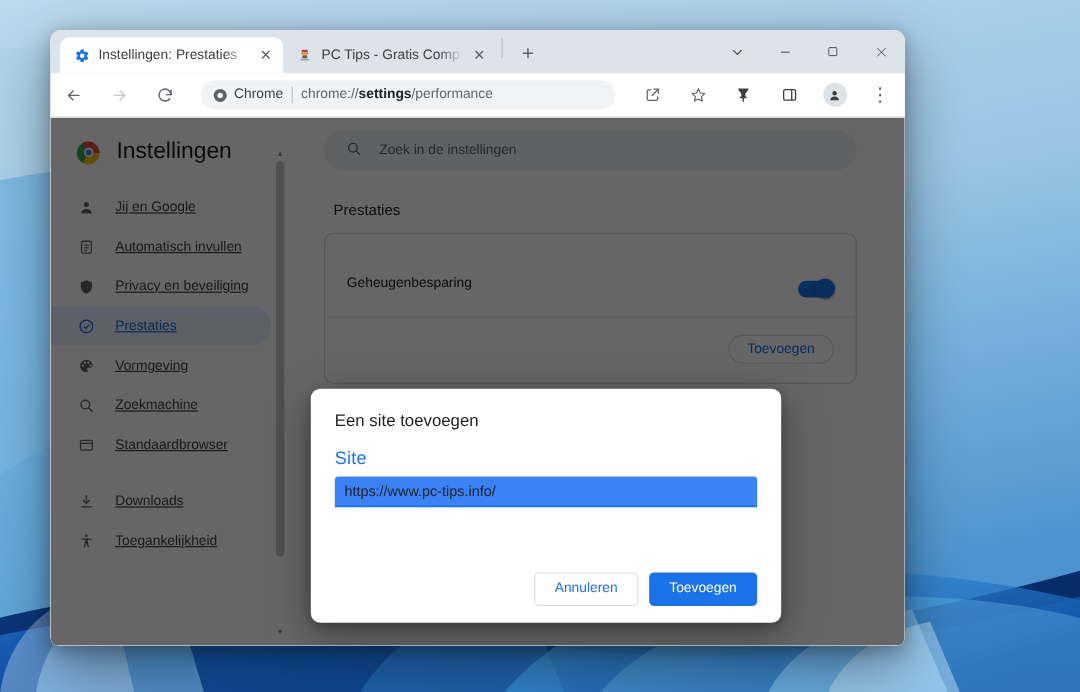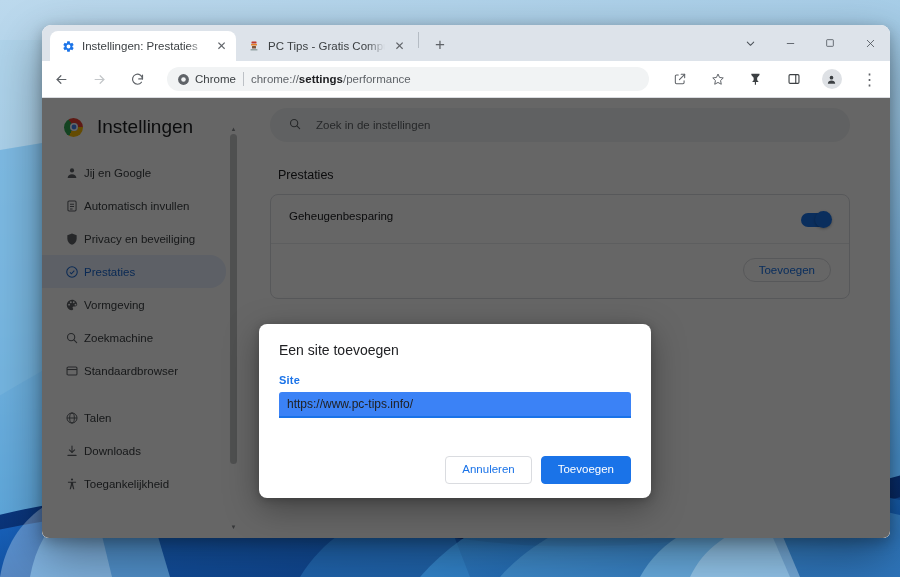--- a/index.html
+++ b/index.html
@@ -20,21 +20,21 @@
     background: linear-gradient(170deg, #b6d4ea 0%, #a9cde6 30%, #8fc0e0 55%, #5aa3d6 75%, #1f6fc0 100%);
     overflow: hidden;
   }
   #desktop svg { position:absolute; inset:0; width:900px; height:577px; display:block; }
 
   
   #chrome-window {
     position: absolute;
     left: 42px;
     top: 25px;
-    width: 848px;
+    width: 712px;
     height: 513px;
     border-radius: 9px 9px 7px 7px;
     background: #ffffff;
     box-shadow: 0 18px 48px rgba(0,0,0,.40), 0 4px 14px rgba(0,0,0,.25);
     overflow: hidden;
   }
 
   
   .tabstrip {
     position: relative;
@@ -170,27 +170,28 @@
     background: conic-gradient(from -30deg,#ea4335 0 33%, #fbbc05 0 66%, #34a853 0 100%);
     position:relative; flex:0 0 19px;
   }
   .chrome-logo::after{
     content:""; position:absolute; left:50%; top:50%;
     width:8px;height:8px;margin:-4px 0 0 -4px;border-radius:50%;
     background:#4285f4; box-shadow: 0 0 0 1.6px #fff inset;
   }
   .navlist { padding-top: 2px; }
   .navitem {
-    display:flex; align-items:center; gap:4px;
+    display:flex; align-items:center; gap:16px;
     height: 33px;
     padding-left: 22px;
     font-size: 11.5px;
     color:#3c4043;
     border-radius: 0 16px 16px 0;
     margin-right: 14px;
+    text-decoration: underline;
   }
   .navitem .nicon { width:16px;height:16px;flex:0 0 16px;display:flex;align-items:center;justify-content:center;color:#5f6368;}
   .navitem.selected { background:#e8f0fe; color:#1967d2; font-weight:500; }
   .navitem.selected .nicon { color:#1967d2; }
   .nav-gap { height: 12px; }
   .sb-track {
     position:absolute; right:2px; top:28px;
     width:9px; height: 404px;
   }
   .sb-thumb {
@@ -219,21 +220,21 @@
   .section-title {
     margin: 26px 0 12px 8px;
     font-size: 12.5px;
     color:#202124;
   }
   .card {
     border: 1px solid #dadce0;
     border-radius: 8px;
     padding: 14px 18px 16px 18px;
   }
-  .card-row { display:flex; align-items:center; gap:18px; }
+  .card-row { display:flex; align-items:flex-start; gap:18px;margin-top:21px; }
   .card-row .txt { flex:1; min-width:0; }
   .card-h { font-size: 11.5px; color:#202124; margin-bottom: 5px; }
   .card-p { font-size: 11px; color:#5f6368; line-height: 1.45; }
   .toggle {
     width:30px;height:14px;border-radius:8px;background:#1a73e8;
     position:relative; flex:0 0 30px; margin-top: 4px;
   }
   .toggle::after{
     content:""; position:absolute; right:-1px; top:-2px;
     width:17px;height:17px;border-radius:50%;background:#1a73e8;
@@ -254,21 +255,21 @@
     top: 226px;
     width: 392px;
     background:#ffffff;
     border-radius: 8px;
     box-shadow: 0 10px 34px rgba(0,0,0,.35), 0 2px 8px rgba(0,0,0,.22);
     z-index: 60;
     padding: 18px 20px 14px 20px;
     box-sizing: border-box;
   }
   .modal-title { font-size: 14px; color:#202124; margin-bottom: 14px; }
-  .field-label { font-size: 11px; color:#1a73e8; font-weight:700; letter-spacing:.2px; margin-bottom: 6px; margin-top: 16px; }
+  .field-label { font-size: 15px; color:#1a73e8; font-weight:400; letter-spacing:.2px; margin-bottom: 6px; margin-top: 16px; }
   .field-input {
     height: 26px;
     background:#3b82f6;
     border: none;
     border-bottom: 2px solid #1a73e8;
     border-radius: 3px 3px 0 0;
     width: 100%;
     box-sizing: border-box;
     font-size: 12px;
     color:#202124;
@@ -281,20 +282,21 @@
   .modal-actions {
     display:flex; justify-content:flex-end; gap:9px;
     margin-top: 38px;
   }
   .btn {
     font-size: 11.5px;
     border-radius: 4px;
     padding: 7px 16px;
     font-family:"Liberation Sans", sans-serif;
     line-height: 1;
+    margin-top: 16px;
   }
   .btn-cancel { background:#fff; color:#1a73e8; border:1px solid #dadce0; }
   .btn-primary { background:#1a73e8; color:#fff; border:1px solid #1a73e8; }
 </style>
 </head>
 <body>
 
 <div id="desktop">
   <svg viewBox="0 0 900 577" preserveAspectRatio="none">
     <defs>
@@ -532,30 +534,20 @@
             </span>
           <span>Standaardbrowser</span>
         </div>
       </div>
 
       <div class="nav-gap"></div>
 
       <div class="navlist">
         <div class="navitem">
           <span class="nicon">
-              <svg width="14" height="14" viewBox="0 0 24 24" fill="none" stroke="#5f6368" stroke-width="1.7">
-                <circle cx="12" cy="12" r="8.6"></circle>
-                <ellipse cx="12" cy="12" rx="4" ry="8.6"></ellipse>
-                <line x1="3.4" y1="12" x2="20.6" y2="12"></line>
-              </svg>
-            </span>
-          <span>Talen</span>
-        </div>
-        <div class="navitem">
-          <span class="nicon">
               <svg width="14" height="14" viewBox="0 0 24 24" fill="none" stroke="#5f6368" stroke-width="1.9" stroke-linecap="round" stroke-linejoin="round">
                 <line x1="12" y1="3.5" x2="12" y2="14"></line>
                 <polyline points="7.5 10 12 14.5 16.5 10"></polyline>
                 <line x1="5" y1="19.5" x2="19" y2="19.5"></line>
               </svg>
             </span>
           <span>Downloads</span>
         </div>
         <div class="navitem">
           <span class="nicon">

